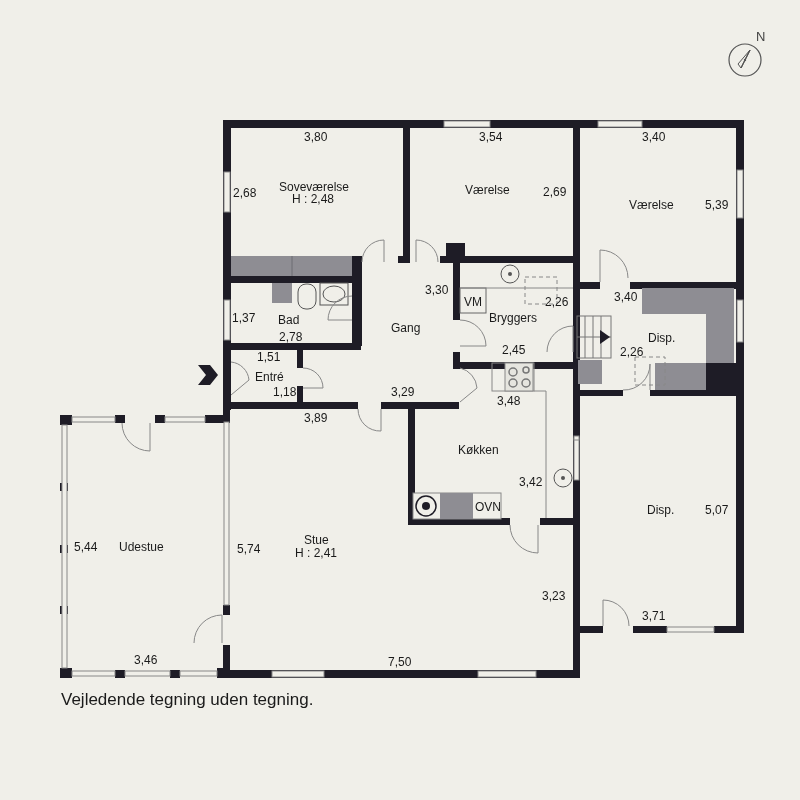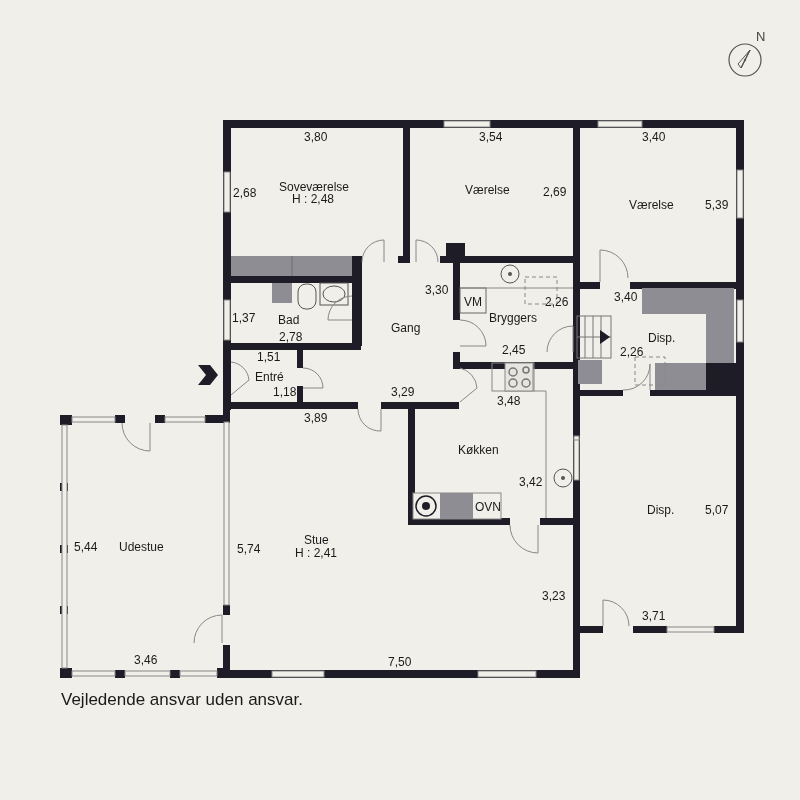--- a/index.html
+++ b/index.html
@@ -226,13 +226,13 @@
 
     <text class="lbl" x="304" y="544">Stue</text>
     <text class="lbl" x="295" y="557">H : 2,41</text>
     <text class="lbl" x="304" y="422">3,89</text>
     <text class="lbl" x="237" y="553">5,74</text>
     <text class="lbl" x="388" y="666">7,50</text>
     <text class="lbl" x="542" y="600">3,23</text>
   </g>
 </svg>
 
-<div class="disclaimer">Vejledende ansvar uden ansvar.</div>
+<div class="disclaimer">Vejledende tegning uden tegning.</div>
 
 </body></html>

